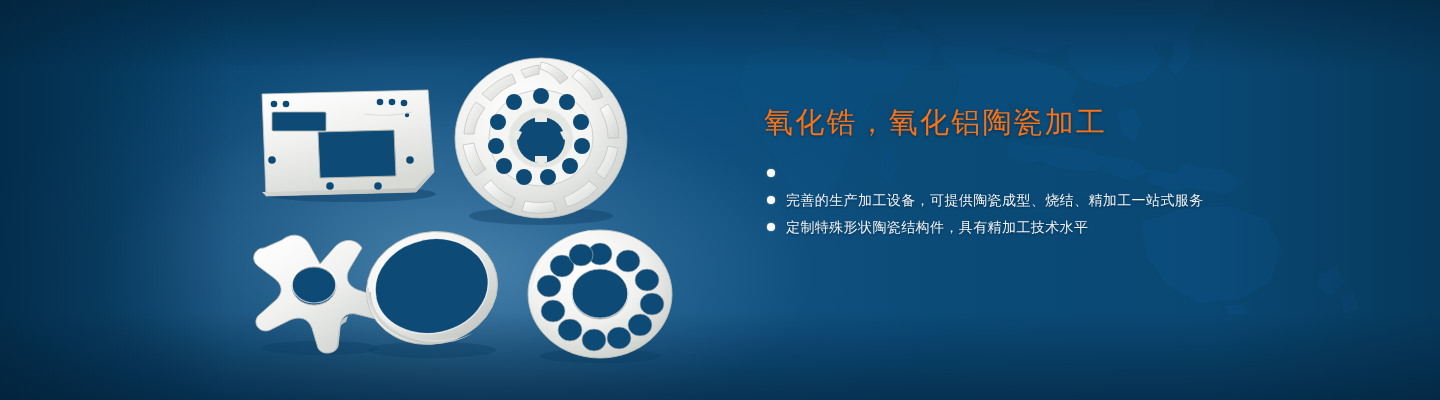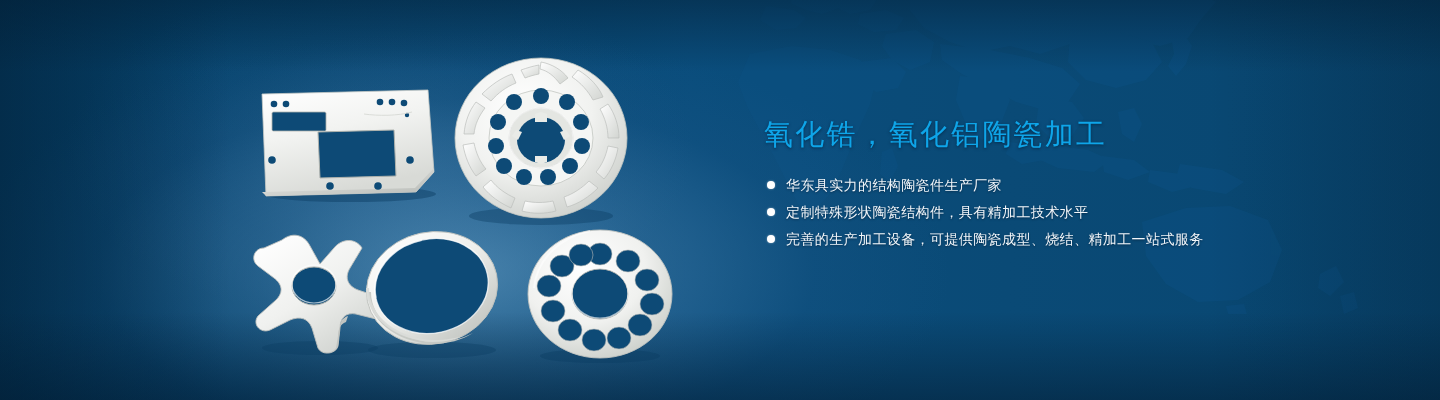--- a/index.html
+++ b/index.html
@@ -49,26 +49,26 @@
 
   
   .parts{position:absolute;left:0;top:0;width:740px;height:400px;}
   .part{position:absolute;}
 
   
   .copy{
     position:absolute;left:762px;top:104px;width:620px;
   }
   .headline{
-    color:#0ea5e9;
+    color:#f97316;
     font-size:29px;
     font-weight:400;
     letter-spacing:2.2px;
     line-height:1.25;
-    margin:12px 0 22px 2px;
+    margin:0 0 22px 2px;
     text-shadow:0 1px 3px rgba(0,20,40,.55);
     white-space:nowrap;
   }
   .bullets{list-style:none;margin:0;padding:0;}
   .bullet{
     display:flex;align-items:center;
     height:22px;
     margin-bottom:5px;
   }
   .dot{
@@ -322,26 +322,25 @@
     </svg>
 
   </div>
 
   <div class="copy">
     <h1 class="headline">氧化锆，氧化铝陶瓷加工</h1>
 
     <ul class="bullets">
       <li class="bullet">
         <span class="dot"></span>
-        <span class="btext">华东具实力的结构陶瓷件生产厂家</span>
+      </li>
+      <li class="bullet">
+        <span class="dot"></span>
+        <span class="btext">完善的生产加工设备，可提供陶瓷成型、烧结、精加工一站式服务</span>
       </li>
       <li class="bullet">
         <span class="dot"></span>
         <span class="btext">定制特殊形状陶瓷结构件，具有精加工技术水平</span>
       </li>
-      <li class="bullet">
-        <span class="dot"></span>
-        <span class="btext">完善的生产加工设备，可提供陶瓷成型、烧结、精加工一站式服务</span>
-      </li>
     </ul>
   </div>
 
 </div>
 
 </body></html>

